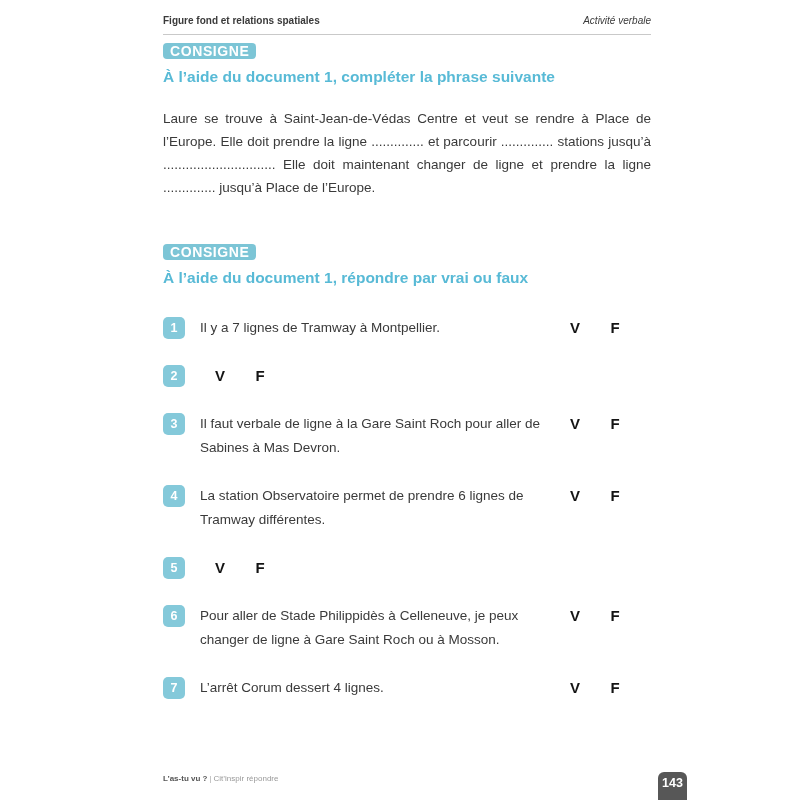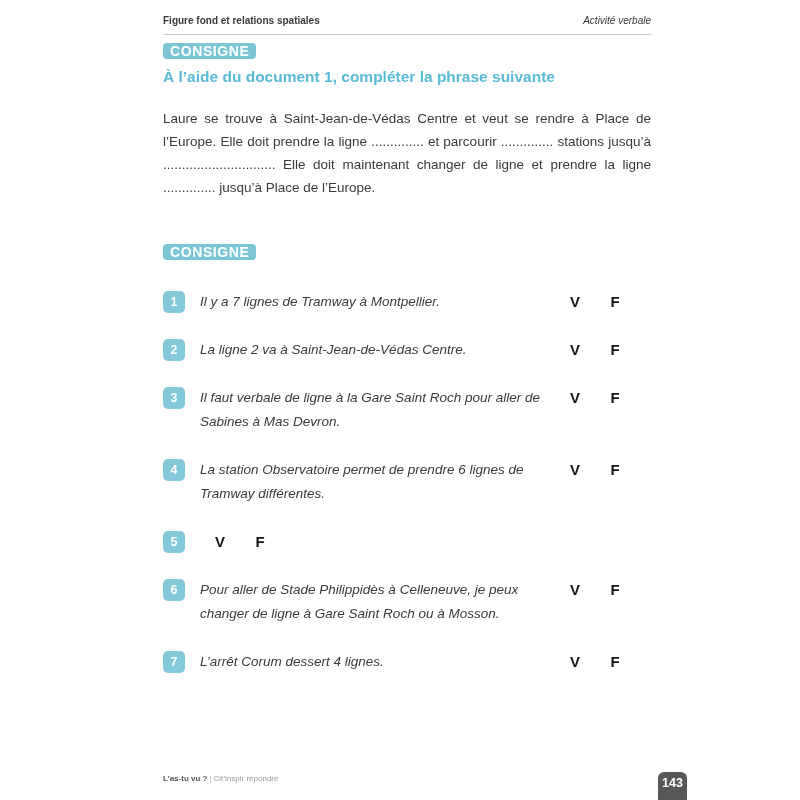--- a/index.html
+++ b/index.html
@@ -89,21 +89,20 @@
     display: flex;
     align-items: center;
     justify-content: center;
   }
   .quiz-text {
     flex: 1 1 auto;
     max-width: 355px;
     font-size: 13.5px;
     line-height: 24px;
     color: var(--body_text, #3a3a3a);
-    font-style: italic;
   }
   .vf {
     flex: 0 0 40px;
     width: 40px;
     text-align: center;
     font-weight: bold;
     font-size: 15px;
     line-height: 24px;
     color: #141414;
     cursor: pointer;
@@ -147,32 +146,32 @@
     </div>
 
     <div class="sec1">
       <span class="consigne-badge">CONSIGNE</span>
       <div class="section-title">À l’aide du document 1, compléter la phrase suivante</div>
       <p class="fill-paragraph"><span>Laure se trouve à Saint-Jean-de-Védas Centre et veut se rendre à Place de l’Europe. Elle doit prendre la ligne </span><span class="blank">..............</span><span> et parcourir </span><span class="blank">..............</span><span> stations jusqu’à </span><span class="blank">..............................</span><span> Elle doit maintenant changer de ligne et prendre la ligne </span><span class="blank">..............</span><span> jusqu’à Place de l’Europe.</span></p>
     </div>
 
     <div class="sec2">
       <span class="consigne-badge">CONSIGNE</span>
+      <div class="section-title">À l’aide du document 1, répondre par vrai ou faux</div>
 
       <div class="quiz-list">
   <div class="quiz-row">
     <div class="num-box">1</div>
     <div class="quiz-text">Il y a 7 lignes de Tramway à Montpellier.</div>
     <div class="vf">V</div>
     <div class="vf">F</div>
   </div>
 
   <div class="quiz-row">
     <div class="num-box">2</div>
-    <div class="quiz-text">La ligne 2 va à Saint-Jean-de-Védas Centre.</div>
     <div class="vf">V</div>
     <div class="vf">F</div>
   </div>
 
   <div class="quiz-row">
     <div class="num-box">3</div>
     <div class="quiz-text">Il faut verbale de ligne à la Gare Saint Roch pour aller de Sabines à Mas Devron.</div>
     <div class="vf">V</div>
     <div class="vf">F</div>
   </div>

